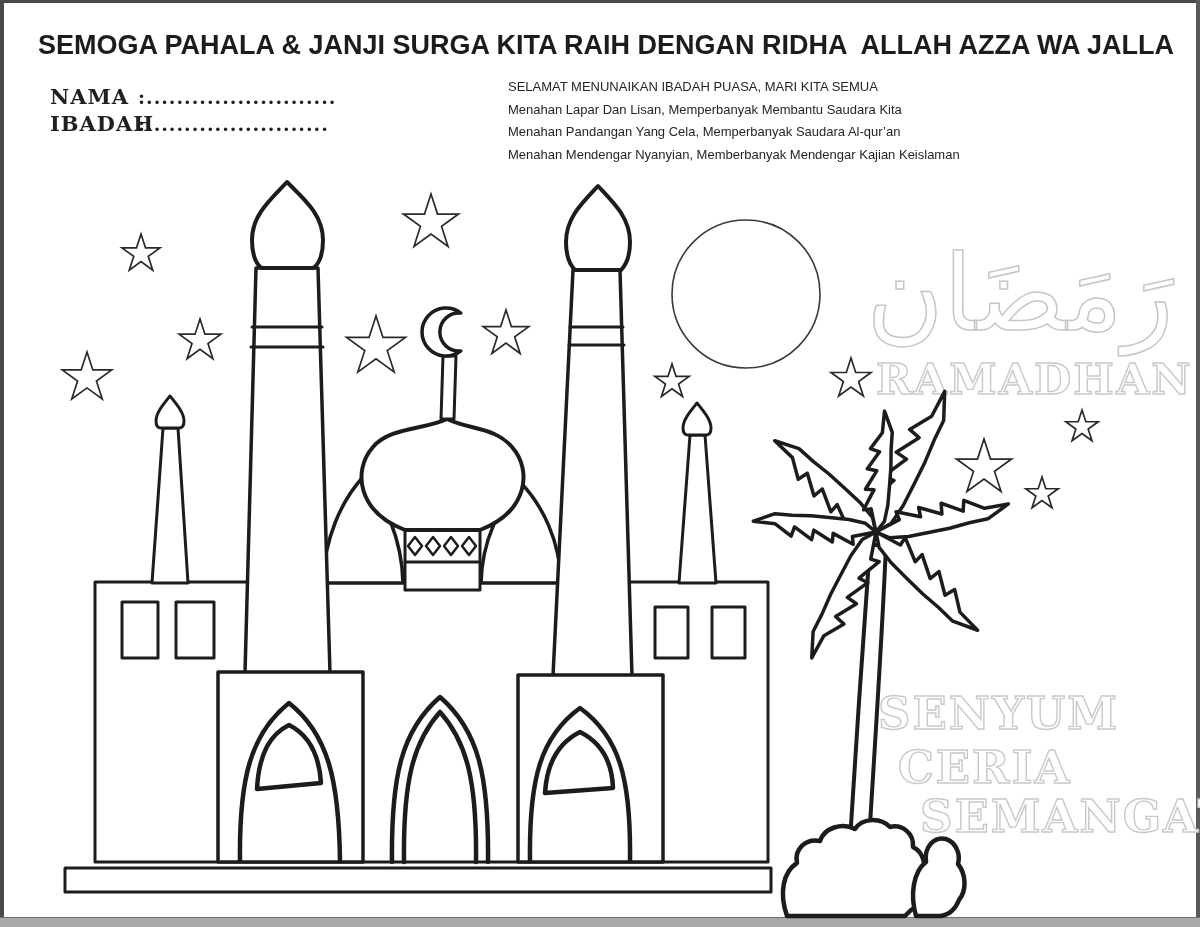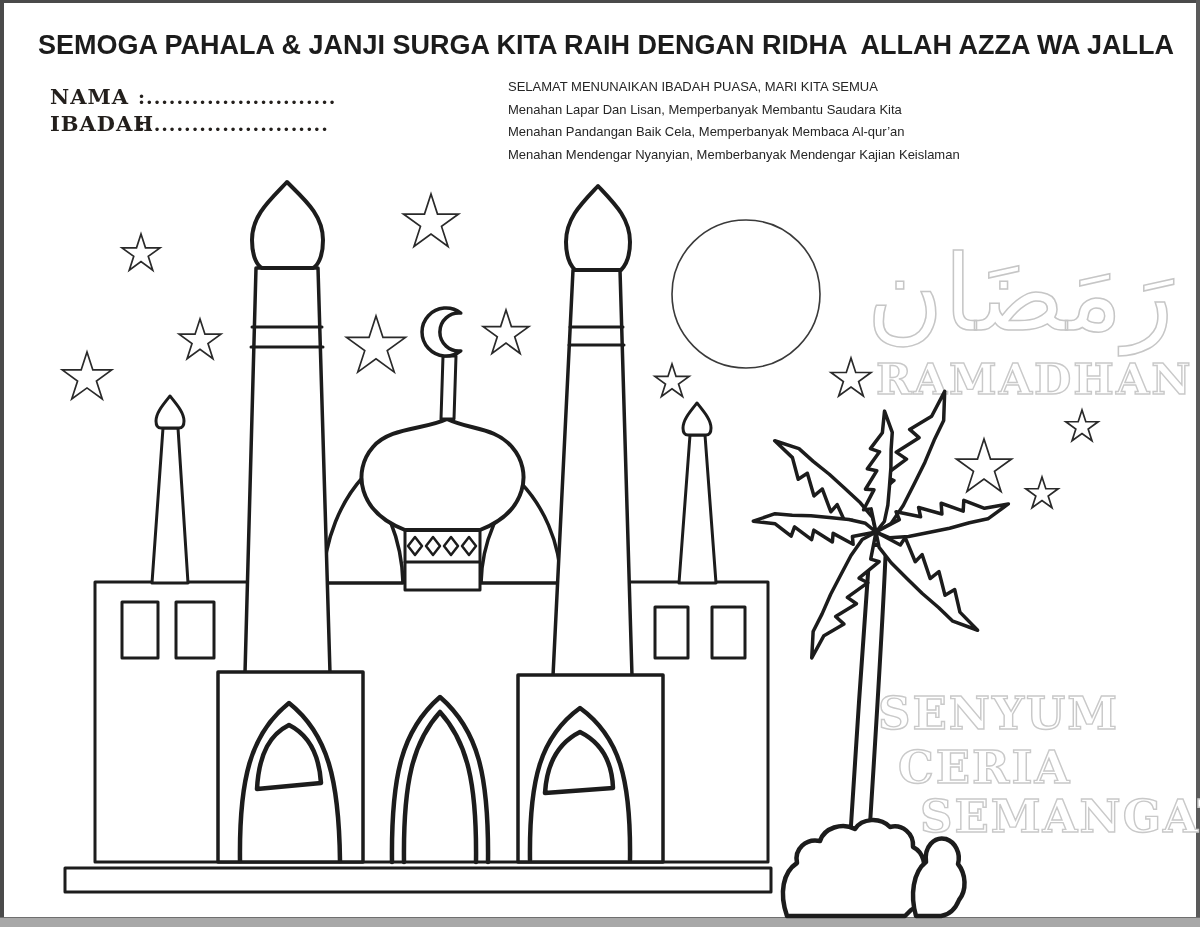--- a/index.html
+++ b/index.html
@@ -62,21 +62,21 @@
   </div>
   <div class="form-row">
     <span class="form-label">IBADAH</span>
     <span class="form-dots">:........................</span>
   </div>
 </div>
 
 <div class="message">
   <div class="msg-heading">SELAMAT MENUNAIKAN IBADAH PUASA, MARI KITA SEMUA</div>
   <div class="msg-line">Menahan Lapar Dan Lisan, Memperbanyak Membantu Saudara Kita</div>
-  <div class="msg-line">Menahan Pandangan Baik Cela, Memperbanyak Membaca Al-qur’an</div>
+  <div class="msg-line">Menahan Pandangan Yang Cela, Memperbanyak Saudara Al-qur’an</div>
   <div class="msg-line">Menahan Mendengar Nyanyian, Memberbanyak Mendengar Kajian Keislaman</div>
 </div>
 
 <svg class="scene" width="1200" height="927" viewBox="0 0 1200 927" xmlns="http://www.w3.org/2000/svg">
   <defs>
     <path id="star-shape" vector-effect="non-scaling-stroke" d="M0,-1 L0.2245,-0.309 L0.951,-0.309 L0.363,0.118 L0.5878,0.809 L0,0.382 L-0.5878,0.809 L-0.363,0.118 L-0.951,-0.309 L-0.2245,-0.309 Z" fill="none" stroke="#2a2a2a" stroke-width="1.7" stroke-linejoin="miter"></path>
   </defs>
 
   <g>
     <text class="wm-arabic" x="1020" y="330" font-size="105" text-anchor="middle">رَمَضَان</text>

